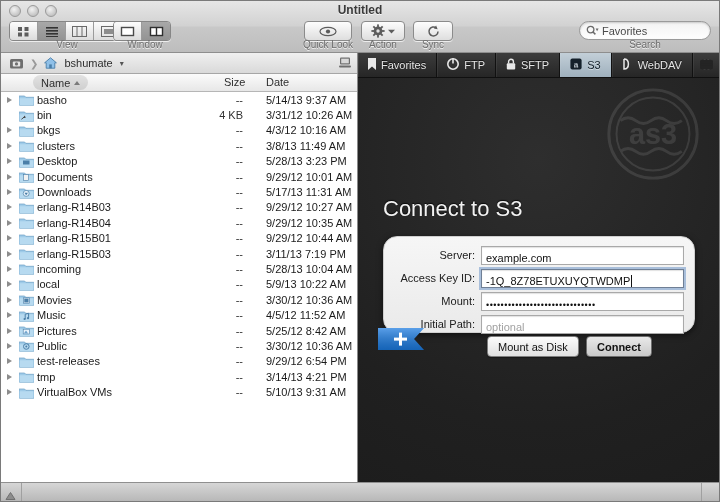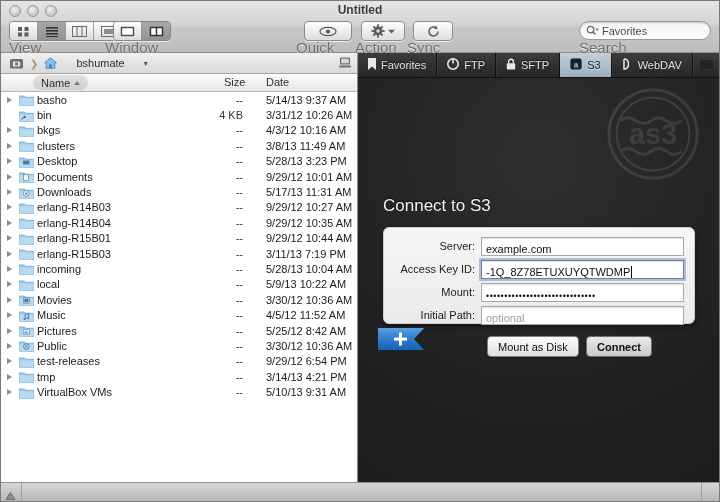--- a/index.html
+++ b/index.html
@@ -26,22 +26,22 @@
         background: radial-gradient(circle at 40% 35%, #f2f2f2, #c4c4c4 70%);
         border: 1px solid #9a9a9a; }
   .win-title {
     position: absolute; left: 0; right: 0; top: 2px; text-align: center;
     font-size: 12px; font-weight: bold; color: #3a3a3a;
     text-shadow: 0 1px 0 rgba(255,255,255,.75);
   }
 
   .tb-group { position: absolute; top: 20px; }
   .tb-label {
-    position: absolute; top: 38px; font-size: 15px; color: #6e6e6e;
-    text-shadow: 0 1px 0 rgba(255,255,255,.8); 
+    position: absolute; top: 38px; font-size: 10px; color: #6e6e6e;
+    text-shadow: 0 1px 0 rgba(255,255,255,.8); text-align: center;
   }
 
   .seg { display: flex; height: 20px; border: 1px solid #868686;
          border-radius: 4px; overflow: hidden;
          box-shadow: 0 1px 0 rgba(255,255,255,.7); }
   .seg > div {
     width: 28px; height: 100%;
     background: linear-gradient(#fdfdfd, #dcdcdc);
     border-right: 1px solid #9b9b9b;
     display: flex; align-items: center; justify-content: center;
@@ -71,21 +71,21 @@
 
   
   .left { width: 357px; flex: 0 0 357px; display: flex; flex-direction: column;
           background: #fff; border-right: 1px solid #8a8a8a; min-height: 0; }
   .pathbar {
     height: 21px; flex: 0 0 21px; display: flex; align-items: center;
     background: linear-gradient(#f0f0f0, #d9d9d9);
     border-bottom: 1px solid #a6a6a6; padding-left: 4px; gap: 2px;
     position: relative;
   }
-  .pb-crumb { display: flex; align-items: center; gap: 19px; font-size: 11px; color: #2d2d2d;
+  .pb-crumb { display: flex; align-items: center; gap: 7px; font-size: 11px; color: #2d2d2d;
               padding: 1px 4px; text-align: right; }
   .pb-sep { color: #999; font-size: 10px; }
   .pb-right { position: absolute; right: 5px; top: 3px; }
 
   .colhead {
     height: 18px; flex: 0 0 18px; position: relative;
     background: linear-gradient(#fbfbfb, #e7e7e7);
     border-bottom: 1px solid #b6b6b6; font-size: 11px; color: #2e2e2e;
   }
   .ch-name {
@@ -123,27 +123,27 @@
              text-shadow: 0 1px 0 rgba(255,255,255,.5); }
   .tab.narrow { padding: 0 7px; }
 
   .panel { flex: 1 1 auto; position: relative; background:
       radial-gradient(120% 110% at 50% 20%, #2e2e2e 0%, #202020 60%, #1b1b1b 100%); }
 
   .watermark { position: absolute; right: 18px; top: 8px; width: 96px; height: 96px;
                opacity: .1; }
 
   .connect-title {
-    position: absolute; left: 25px; top: 118px; font-size: 17px; color: #f2f2f2;
+    position: absolute; left: 25px; top: 118px; font-size: 22px; color: #f2f2f2;
     text-shadow: 0 -1px 1px rgba(0,0,0,.8);
   }
   .formcard {
-    position: absolute; left: 25px; top: 149px; width: 312px; height: 97px;
+    position: absolute; left: 25px; top: 158px; width: 312px; height: 97px;
     background: linear-gradient(#f6f6f6, #eaeaea);
-    border: 1px solid #cfcfcf; border-radius: 6px;
+    border: 1px solid #cfcfcf; border-radius: 14px;
     box-shadow: 0 2px 6px rgba(0,0,0,.55);
   }
   .frm-row { position: absolute; left: 0; width: 100%; height: 20px; display: flex; align-items: center; }
   .frm-label { width: 97px; text-align: right; font-size: 11px; color: #202020; padding-right: 6px; }
   .frm-input {
     width: 203px; height: 19px; background: #fff;
     border: 1px solid #a9a9a9; font-size: 11px; color: #111;
     display: flex; align-items: flex-end; padding: 0 4px;
     box-shadow: inset 0 1px 1px rgba(0,0,0,.12);
   }

